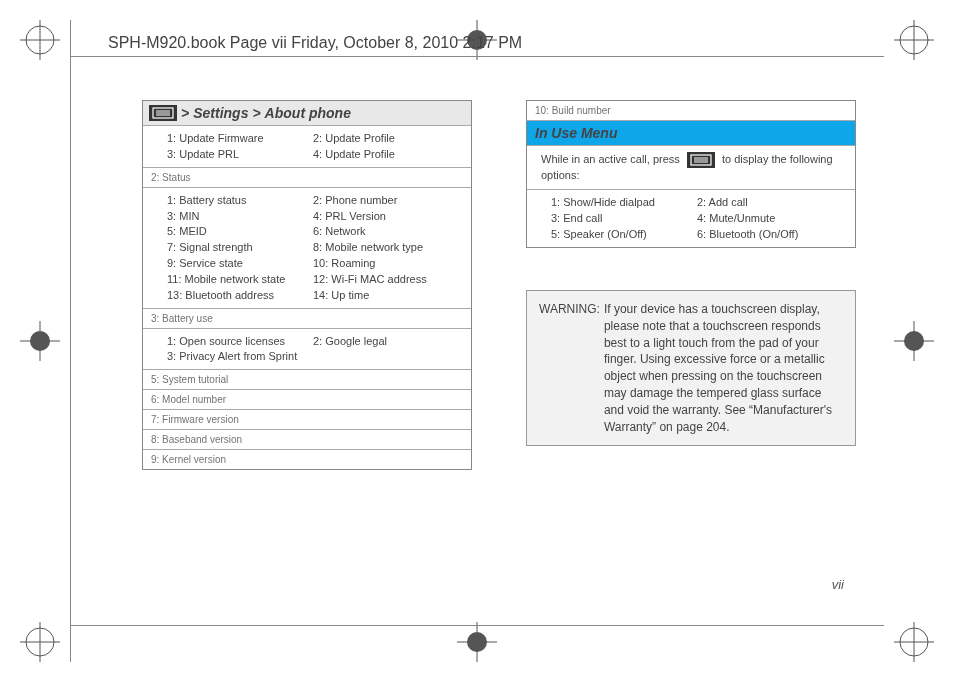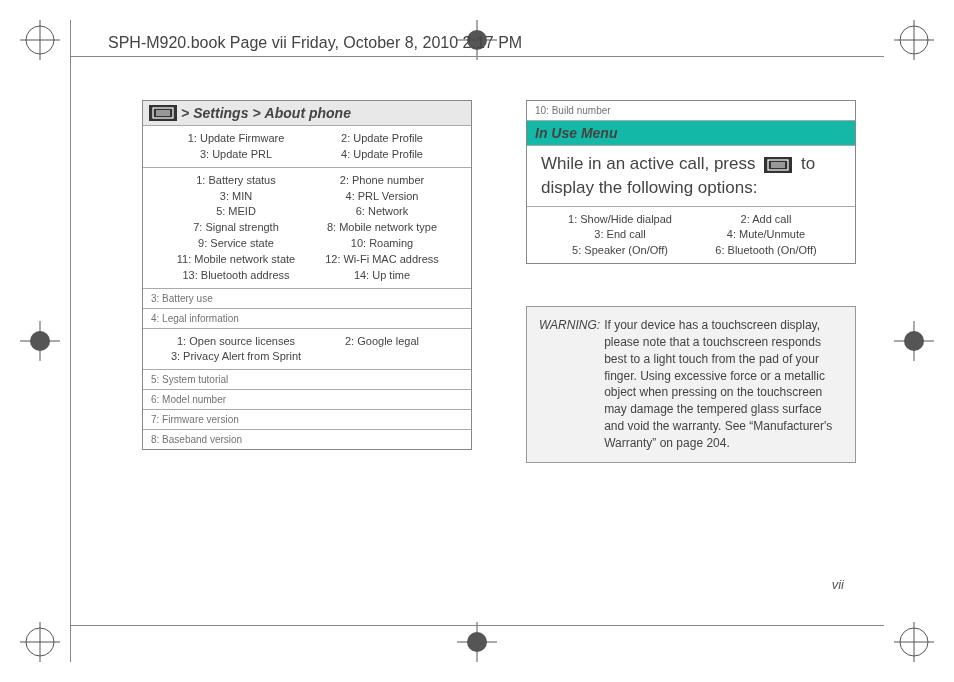--- a/index.html
+++ b/index.html
@@ -94,56 +94,54 @@
   .sub {
     border-top: 1px solid #aaa;
     padding: 5px 20px 5px 24px;
     font-size: 11px;
     color: #444;
     display: grid;
     grid-template-columns: 1fr 1fr;
     column-gap: 8px;
     row-gap: 1px;
     line-height: 1.35;
-    text-align: center;
   }
   .in-use-header {
-    background: #14b8a6;
+    background: #0ea5e9;
     padding: 4px 8px;
     font-size: 14px;
     font-style: italic;
     font-weight: bold;
     color: #444;
     border-top: 1px solid #aaa;
   }
   .in-use-text {
     border-top: 1px solid #aaa;
     padding: 6px 14px;
-    font-size: 17px;
+    font-size: 11px;
     color: #444;
     line-height: 1.4;
   }
   .in-use-text .icon-box {
     display: inline-flex;
     vertical-align: middle;
     margin: 0 4px;
   }
   .warning-box {
     border: 1px solid #999;
     background: #f2f2f2;
     margin-top: 42px;
     padding: 10px 12px;
     font-size: 12px;
     display: flex;
     gap: 4px;
     line-height: 1.4;
     color: #444;
   }
   .warning-label {
-    font-style: italic;
     white-space: nowrap;
   }
   .page-num {
     position: absolute;
     bottom: 90px;
     right: 110px;
     font-style: italic;
     font-size: 13px;
     color: #555;
   }
@@ -217,48 +215,49 @@
         <span>Settings</span>
         <span>&gt;</span>
         <span>About phone</span>
       </div>
       <div class="sub">
         <span>1: Update Firmware</span>
           <span>2: Update Profile</span>
         <span>3: Update PRL</span>
           <span>4: Update Profile</span>
       </div>
+      <div class="row-main">2: Status</div>
       <div class="sub">
         <span>1: Battery status</span>
           <span>2: Phone number</span>
         <span>3: MIN</span>
           <span>4: PRL Version</span>
         <span>5: MEID</span>
           <span>6: Network</span>
         <span>7: Signal strength</span>
           <span>8: Mobile network type</span>
         <span>9: Service state</span>
           <span>10: Roaming</span>
         <span>11: Mobile network state</span>
           <span>12: Wi-Fi MAC address</span>
         <span>13: Bluetooth address</span>
           <span>14: Up time</span>
       </div>
       <div class="row-main">3: Battery use</div>
-      <div class="row-main">4: Legal information</div>
       <div class="sub">
         <span>1: Open source licenses</span>
           <span>2: Google legal</span>
         <span>3: Privacy Alert from Sprint</span>
           <span></span>
       </div>
       <div class="row-main">5: System tutorial</div>
       <div class="row-main">6: Model number</div>
       <div class="row-main">7: Firmware version</div>
       <div class="row-main">8: Baseband version</div>
+      <div class="row-main">9: Kernel version</div>
     </div>
   </div>
 
   <div class="col">
     <div class="box">
       <div class="row-main first">10: Build number</div>
       <div class="in-use-header">In Use Menu</div>
       <div class="in-use-text">
         <span>While in an active call, press</span>
         <span class="icon-box">

